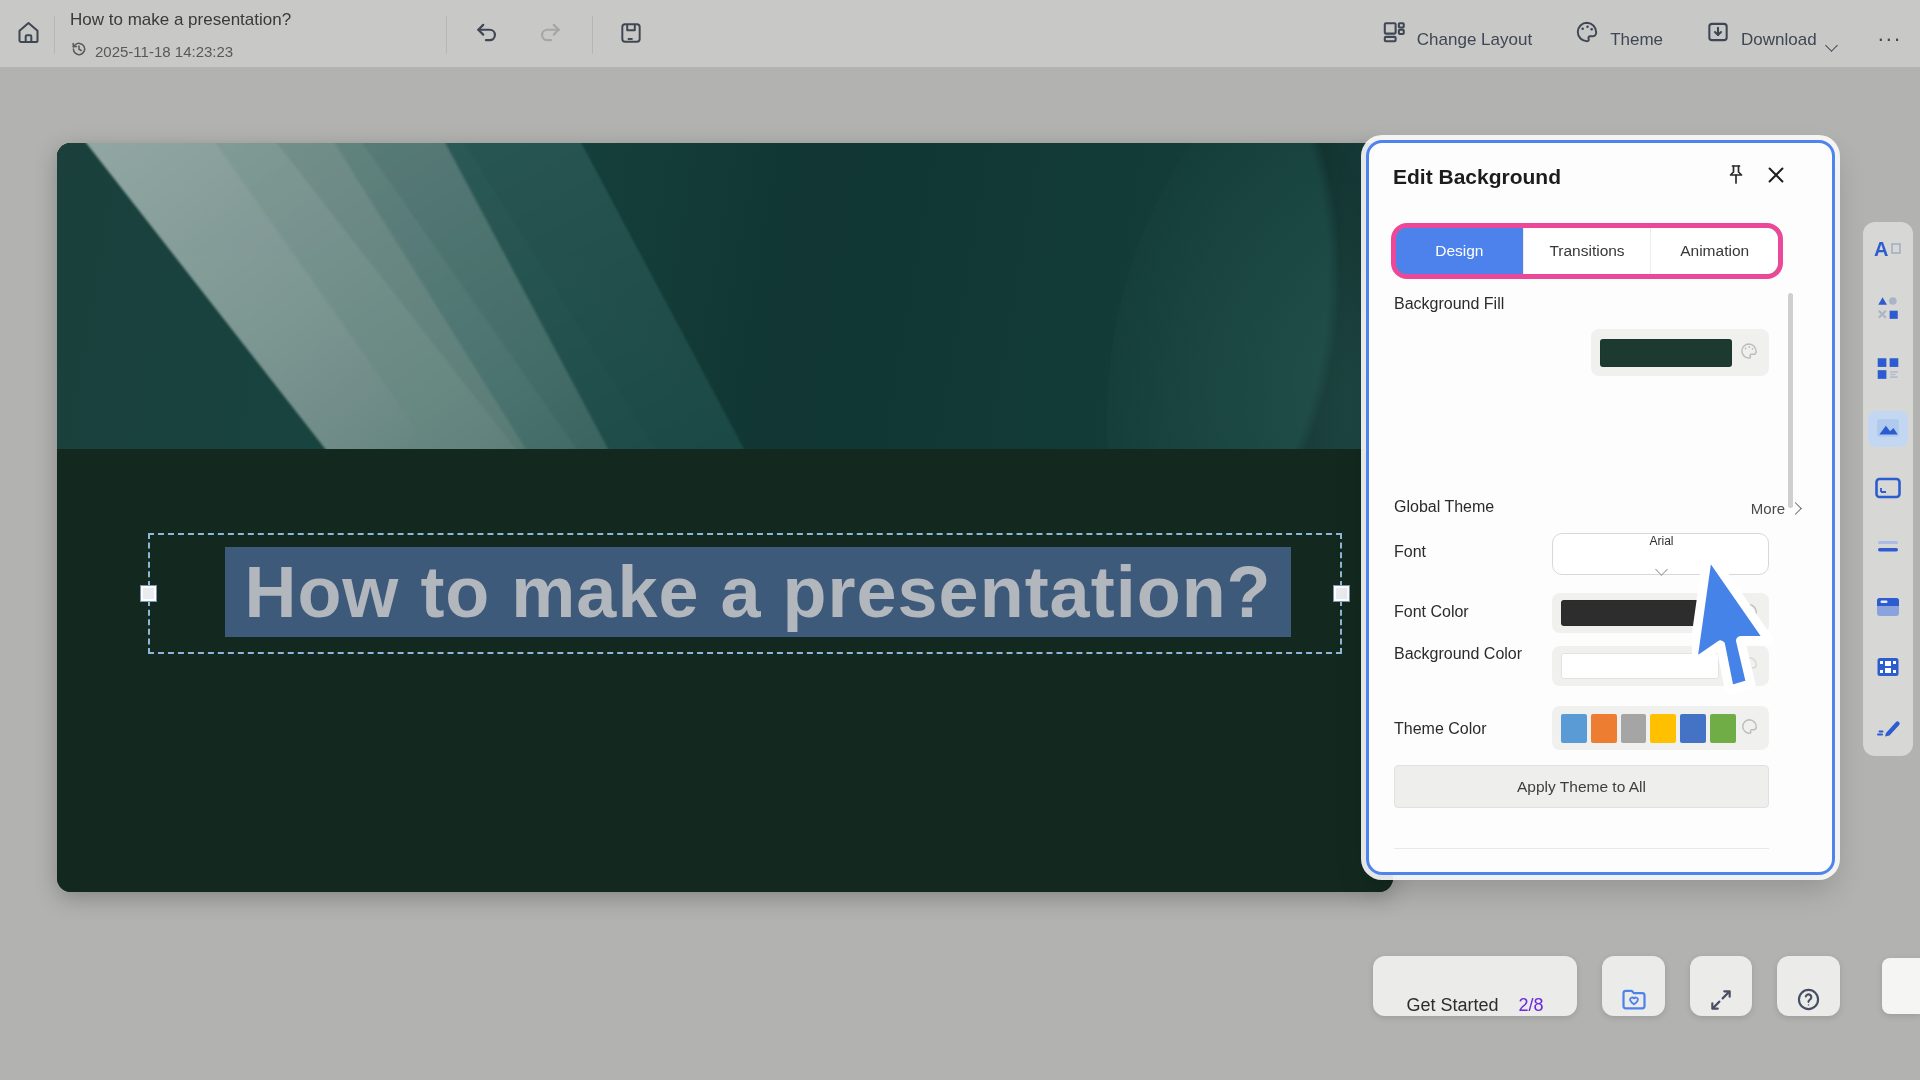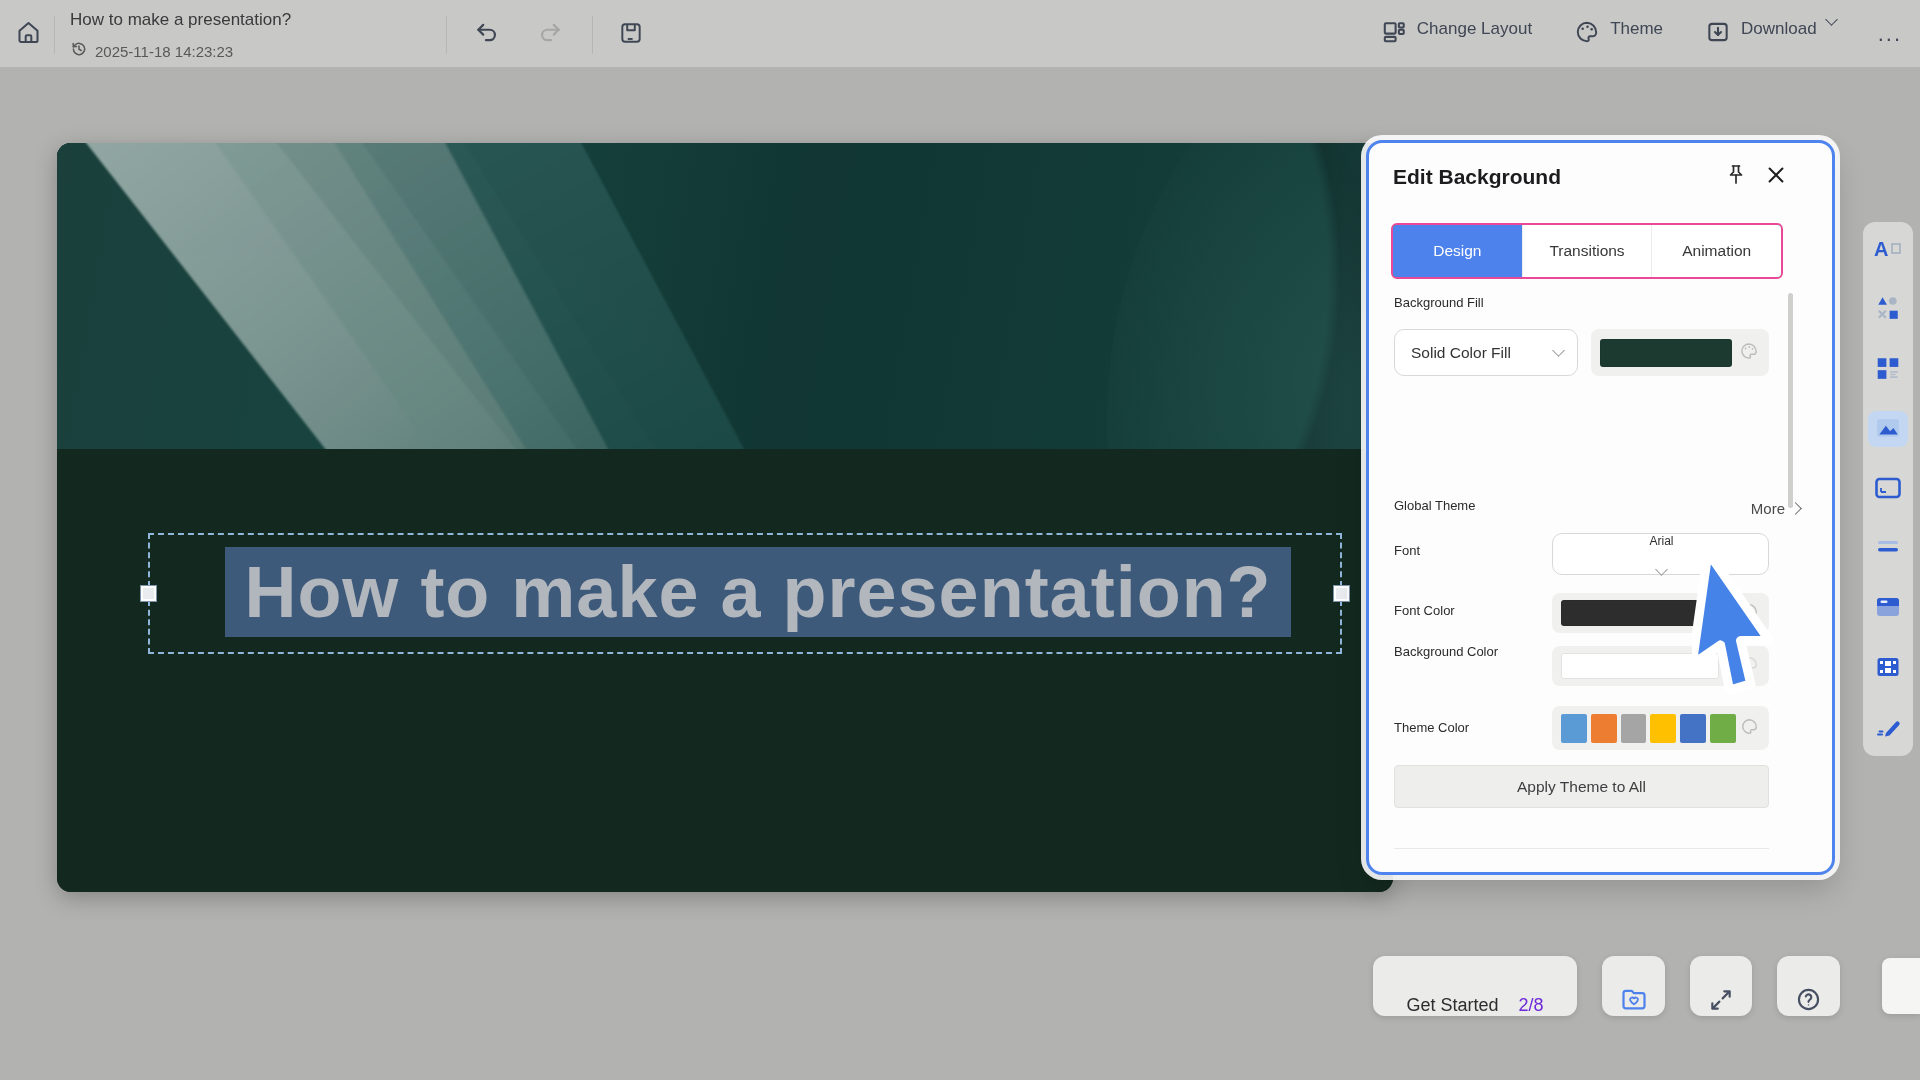--- a/index.html
+++ b/index.html
@@ -11,21 +11,21 @@
   .icon-btn { background:none; border:none; cursor:pointer; display:flex; align-items:center; justify-content:center; }
   .home-btn { position:absolute; left:8px; top:14px; width:40px; height:40px; }
   .tb-divider { position:absolute; top:16px; width:1px; height:38px; background:#b6b6b4; }
   .doc-title { position:absolute; left:70px; top:10px; font-size:17px; color:#3a3a3c; }
   .doc-time-row { position:absolute; left:70px; top:40px; display:flex; align-items:center; gap:7px; color:#595959; }
   .doc-time { font-size:15px; color:#595959; }
   .undo-btn { position:absolute; left:468px; top:15px; width:38px; height:38px; }
   .redo-btn { position:absolute; left:531px; top:15px; width:38px; height:38px; }
   .save-btn { position:absolute; left:612px; top:15px; width:38px; height:38px; }
   .tb-right { position:absolute; right:18px; top:0; height:68px; display:flex; align-items:center; gap:42px; }
-  .tb-action { display:flex; align-items:flex-start; gap:10px; background:none; border:none; cursor:pointer; font-size:17px; color:#3f4654; font-family:"Liberation Sans",sans-serif; }
+  .tb-action { display:flex; align-items:flex-end; gap:10px; background:none; border:none; cursor:pointer; font-size:17px; color:#3f4654; font-family:"Liberation Sans",sans-serif; }
   .dots { font-size:22px; color:#3f4654; letter-spacing:2px; }
 
   
   .slide { position:absolute; left:57px; top:143px; width:1336px; height:749px; border-radius:14px; overflow:hidden; background:#13291f; box-shadow:0 6px 22px rgba(0,0,0,.25); }
   .slide-solid { position:absolute; left:0; top:0; width:100%; height:100%; }
   .slide-image { position:absolute; left:0; top:0; width:100%; height:306px; overflow:hidden;
       background:linear-gradient(100deg,#1b403c 0%,#17443f 28%,#113633 55%,#123a36 75%,#174440 100%); }
   .ribbon { position:absolute; border-radius:120px; transform-origin:top center; filter:blur(1px); }
   .rb1 { left:-60px; top:-140px; width:150px; height:980px; transform:rotate(-38deg); background:linear-gradient(to bottom, #a3b5b1, #7d9793 45%, #4b706c 80%); opacity:.95; }
   .rb2 { left:60px;  top:-160px; width:120px; height:980px; transform:rotate(-35deg); background:linear-gradient(to bottom, #8ba29e, #64857f 55%, #3c625e 85%); opacity:.9; }
@@ -42,25 +42,25 @@
   .h-left  { left:-9px; top:51px; }
   .h-right { right:-9px; top:51px; }
   .title-highlight { position:absolute; left:168px; top:404px; width:1066px; height:90px; display:flex; align-items:center; justify-content:center; }
   .slide-title { font-size:72px; font-weight:bold; letter-spacing:1px; white-space:nowrap; }
 
   
   .panel { position:absolute; left:1330px; top:140px; width:469px; height:735px; background:#fdfdfd; border:3px solid #4f83ee; border-radius:16px; box-shadow:0 0 0 5px rgba(252,252,253,.9), 0 14px 30px rgba(0,0,0,.18); z-index:10;margin-left:36px; }
   .panel-title { position:absolute; left:24px; top:22px; font-size:21px; font-weight:bold; color:#1c1c1e; }
   .pin-btn { position:absolute; left:352px; top:18px; width:30px; height:30px; }
   .close-btn { position:absolute; left:392px; top:18px; width:30px; height:30px; }
-  .tabs { position:absolute; left:22px; top:80px; width:392px; height:56px; display:flex; border:2px solid #ec4899; border-radius:6px; overflow:hidden; background:#22c55e; }
+  .tabs { position:absolute; left:22px; top:80px; width:392px; height:56px; display:flex; border:5px solid #ec4899; border-radius:16px; overflow:hidden; background:#22c55e; }
   .tab { flex:1; display:flex; align-items:center; justify-content:center; font-size:15.5px; color:#38383a; background:#fff; border:none; border-right:1px solid #ececea; cursor:pointer; font-family:"Liberation Sans",sans-serif; }
   .tab:last-child { border-right:none; }
   .tab.active { background:#4d82ec; color:#fff; }
-  .sec-label { position:absolute; left:25px; font-size:13px; color:#2b2b2d; }
+  .sec-label { position:absolute; left:25px; font-size:16px; color:#2b2b2d; }
   .fill-select { position:absolute; left:25px; top:186px; width:184px; height:47px; background:#fff; border:1px solid #d8d8d6; border-radius:10px; display:flex; align-items:center; justify-content:space-between; padding:0 14px 0 16px; font-size:15.5px; color:#333335; cursor:pointer; }
   .color-well { position:absolute; background:#f0f0ee; border-radius:8px; display:flex; align-items:center; padding:0 10px 0 9px; }
   .well-fill { left:222px; top:186px; width:178px; height:47px; }
   .swatch-rect { border-radius:3px; box-shadow:inset 0 0 0 1px rgba(0,0,0,.06); }
   .panel-btn { position:absolute; left:25px; width:375px; height:43px; background:#eeeeec; border:1px solid #e1e1df; border-radius:4px; font-size:15.5px; color:#3e3e40; cursor:pointer; font-family:"Liberation Sans",sans-serif; }
   .more-link { position:absolute; right:32px; top:357px; display:flex; align-items:center; gap:6px; font-size:15px; color:#4a4a4c; background:none; border:none; cursor:pointer; font-family:"Liberation Sans",sans-serif; }
   .chev { width:9px; height:9px; border-right:1.8px solid #6b6b6d; border-bottom:1.8px solid #6b6b6d; transform:rotate(-45deg); }
   .chev-down { transform:rotate(45deg); margin-top:-4px; }
   .font-select { position:absolute; left:183px; top:390px; width:217px; height:42px; background:#fff; border:1px solid #d8d8d6; border-radius:10px; display:flex; align-items:center; justify-content:space-between; padding:0 14px 0 16px; font-size:12px; color:#2f2f31; cursor:pointer;flex-direction:column; }
   .well-fontcolor { left:183px; top:450px; width:217px; height:40px; }
@@ -220,24 +220,20 @@
     </span>
   </button>
 
   <div class="tabs">
     <button class="tab active">Design</button>
     <button class="tab">Transitions</button>
     <button class="tab">Animation</button>
   </div>
 
   <div class="sec-label" style="top:152px">Background Fill</div>
-  <div class="fill-select">
-    <span>Solid Color Fill</span>
-    <span class="chev chev-down" style="border-color:#9a9a98"></span>
-  </div>
   <div class="color-well well-fill">
     <div class="swatch-rect" style="width: 132px; height: 28px; background-color: rgb(29, 58, 49);"></div>
     <span style="margin-left:auto">
       <svg width="20" height="20" viewBox="0 0 24 24" fill="none" stroke="#bdbdbb" stroke-width="1.8">
           <path d="M12 3.5 a8.5 8.5 0 1 0 0 17 c1.5 0 2-1 1.5-2 c-.6-1.3 0-2.5 1.5-2.5 h2 a3.5 3.5 0 0 0 3.5-3.5 A8.8 8.8 0 0 0 12 3.5 Z"></path>
           <circle cx="8" cy="9" r="1.1" fill="#bdbdbb" stroke="none"></circle>
           <circle cx="12.5" cy="7.2" r="1.1" fill="#bdbdbb" stroke="none"></circle>
           <circle cx="16.3" cy="9.5" r="1.1" fill="#bdbdbb" stroke="none"></circle>
         </svg>
     </span>

